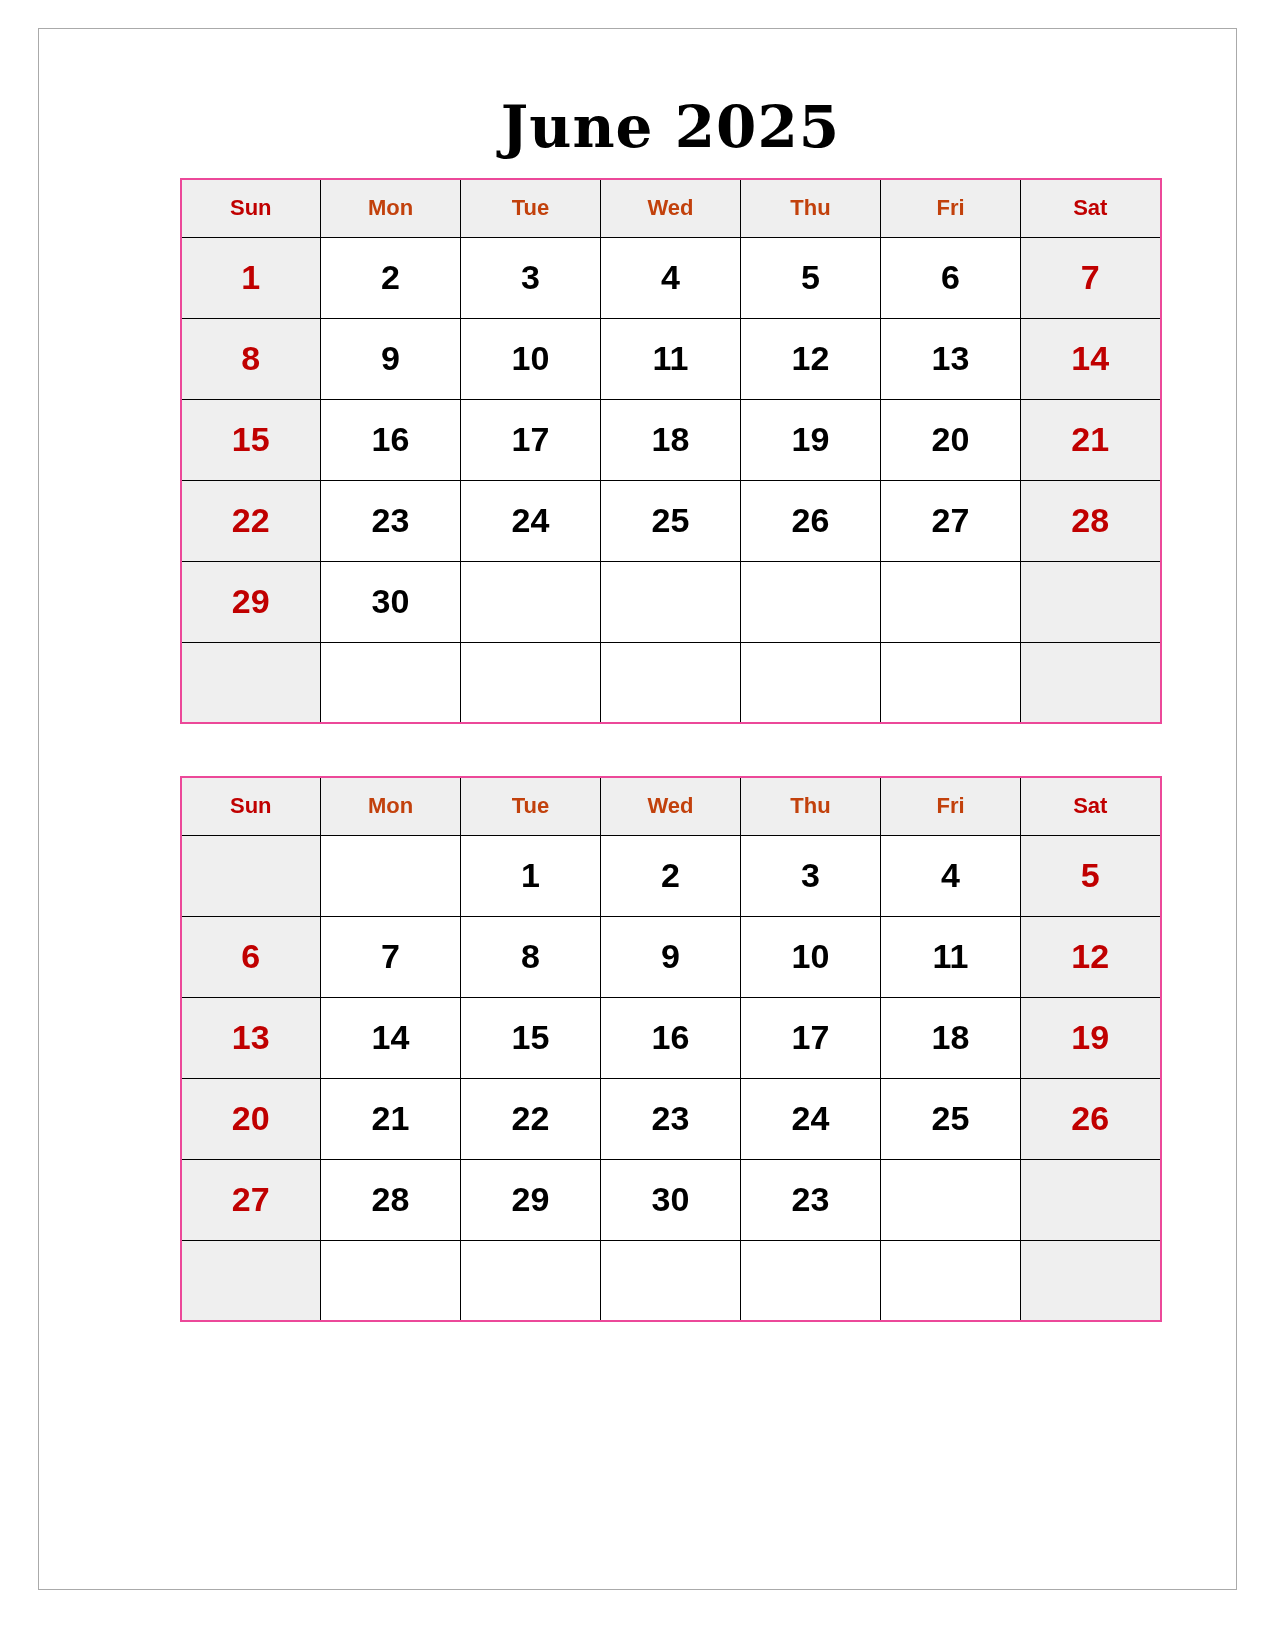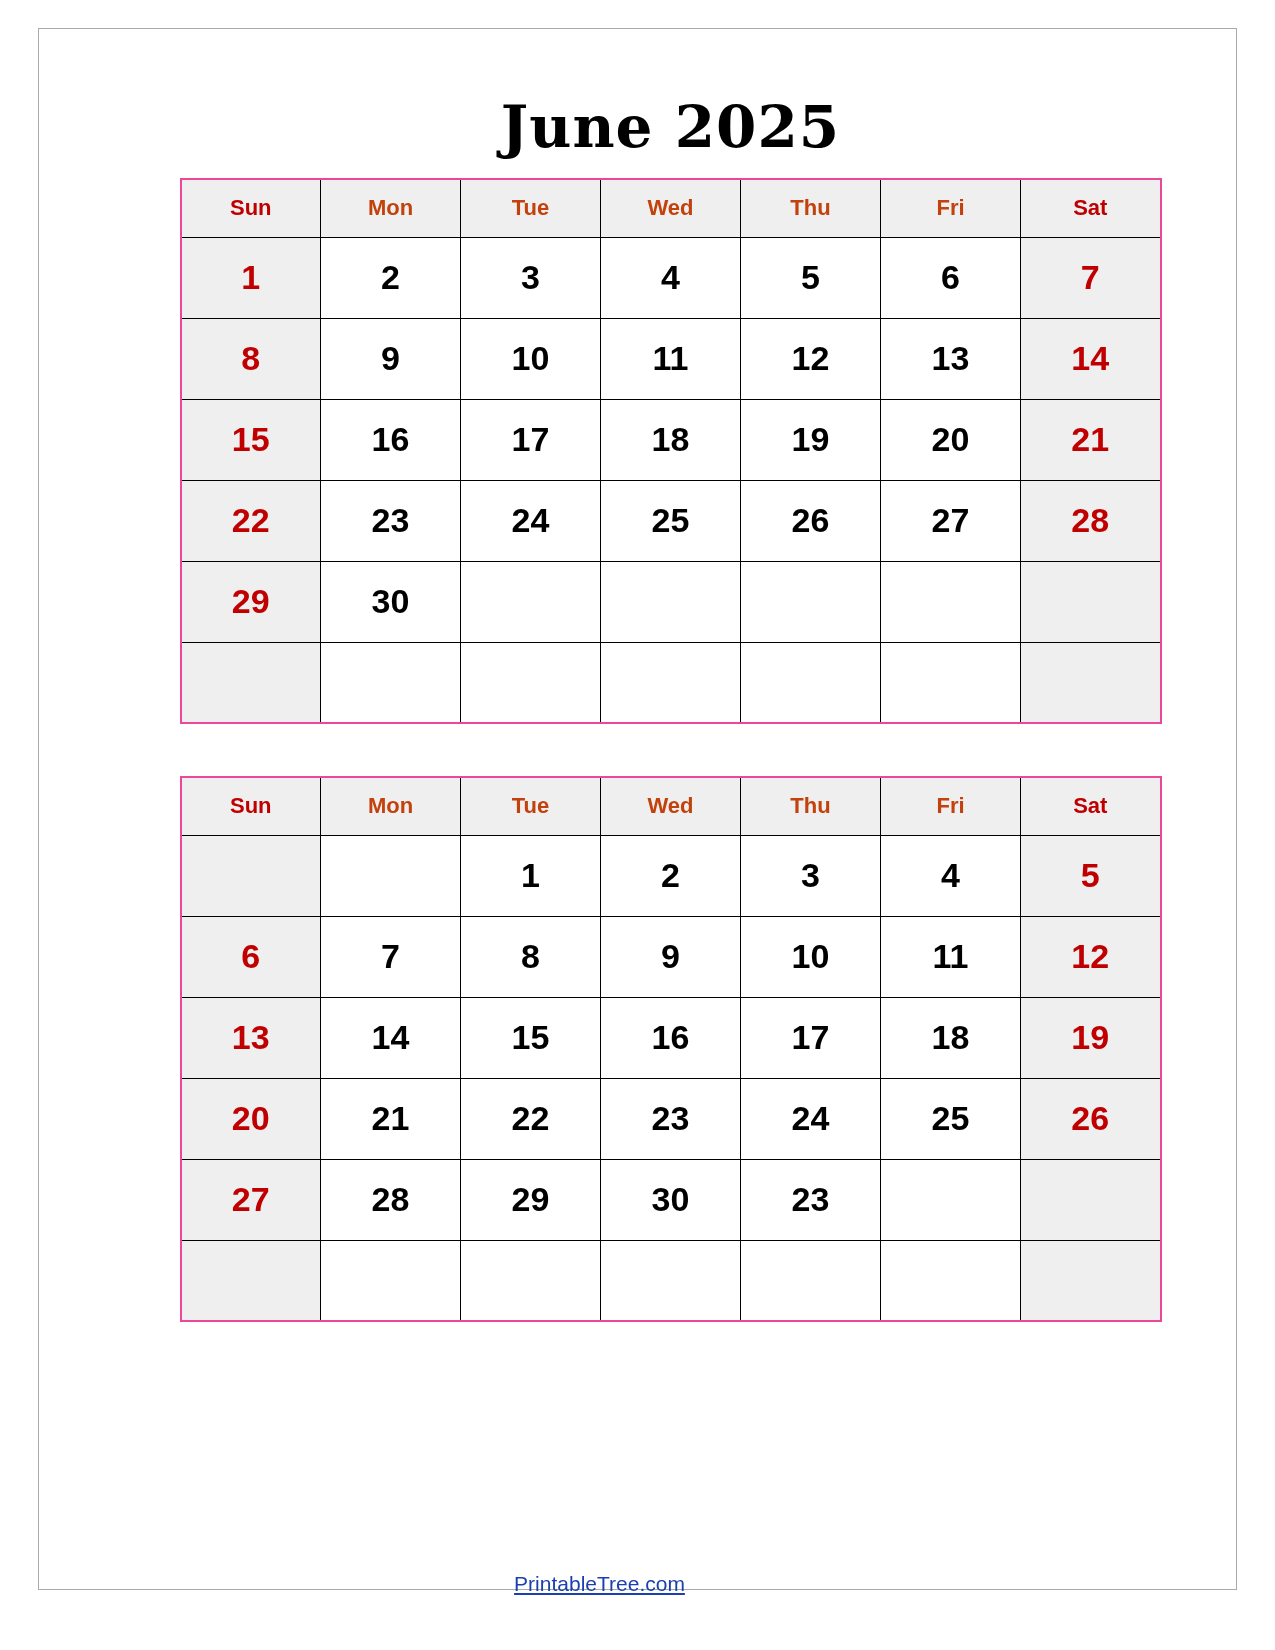--- a/index.html
+++ b/index.html
@@ -261,16 +261,13 @@
               <td></td>
               <td class="empty-weekend"></td>
             </tr>
           </tbody>
         </table>
       </div>
     </div>
 
   </div>
 
-  <div class="footer">
-    <a href="#">PrintableTree.com</a>
-  </div>
 </div>
 
 </body></html>

